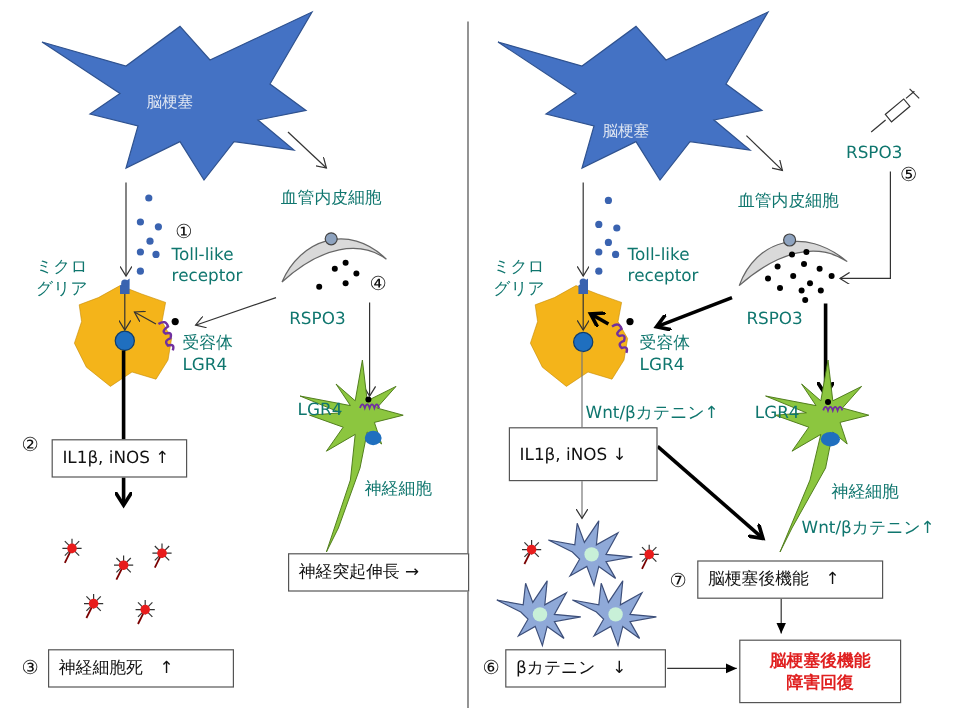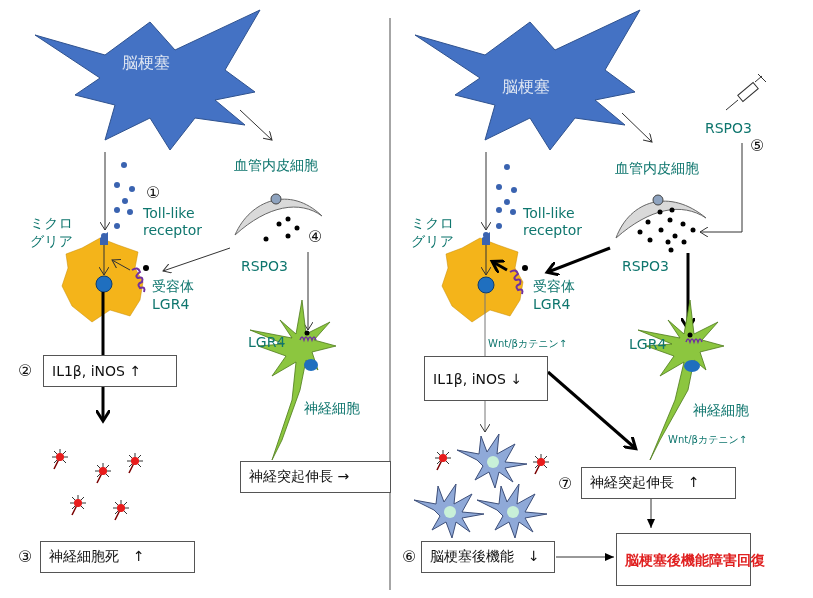--- a/index.html
+++ b/index.html
@@ -1,26 +1,26 @@
 <!DOCTYPE html>
 <html><head>
 <meta charset="utf-8">
 <style>
   html, body { margin:0; padding:0; background:#ffffff; }
   body { width:813px; height:598px; position:relative; overflow:hidden;
          font-family:"DejaVu Sans", "Liberation Sans", sans-serif; color:#111; }
   svg#diagram { position:absolute; left:0; top:0; }
   .lbl { position:absolute; white-space:nowrap; font-size:14px; line-height:16px; color:#0f766e; }
-  .lbl-sm { font-size:10px; }
+  .lbl-sm { font-size:14px; }
   .box { position:absolute; border:1px solid #555; background:#fff; font-size:14px;
          display:flex; align-items:center; padding:0 8px; box-sizing:border-box; white-space:nowrap; }
-  .box-red { color:#e02020; font-weight:bold; flex-direction:row; 
+  .box-red { color:#e02020; font-weight:bold; flex-direction:column; justify-content:center;
              text-align:center; line-height:18px; font-size:14px; }
   .num { position:absolute; font-size:16px; line-height:16px; }
-  .infarct-lbl { position:absolute; color:#dfe6f2; font-size:16px; }
+  .infarct-lbl { position:absolute; color:#dfe6f2; font-size:13px;margin-top:23px; }
 </style>
 </head>
 <body>
 
 <svg id="diagram" width="813" height="598" viewBox="0 0 813 598">
   <defs>
     <marker id="open" markerWidth="10" markerHeight="10" refX="8" refY="5" orient="auto" markerUnits="userSpaceOnUse">
       <path d="M0,0 L8,5 L0,10" fill="none" stroke="#333" stroke-width="1"></path>
     </marker>
     <marker id="solid" markerWidth="14" markerHeight="14" refX="10" refY="7" orient="auto" markerUnits="userSpaceOnUse">
@@ -163,21 +163,21 @@
 <div class="lbl" style="left:143px;top:222px">receptor</div>
 <div class="lbl" style="left:30px;top:215px">ミクロ</div>
 <div class="lbl" style="left:30px;top:233px">グリア</div>
 <div class="num" style="left:308px;top:229px">④</div>
 <div class="lbl" style="left:241px;top:258px">RSPO3</div>
 <div class="lbl" style="left:152px;top:278px">受容体</div>
 <div class="lbl" style="left:152px;top:296px">LGR4</div>
 <div class="lbl" style="left:248px;top:334px">LGR4</div>
 <div class="lbl" style="left:304px;top:400px">神経細胞</div>
 <div class="num" style="left:18px;top:363px">②</div>
-<div class="box" style="left:43px;top:355px;width:134px;height:32px">IL1β, iNOS ↑</div>
+<div class="box" style="left:43px;top:366px;width:113px;height:32px">IL1β, iNOS ↑</div>
 <div class="box" style="left:240px;top:461px;width:151px;height:32px">神経突起伸長 →</div>
 <div class="num" style="left:18px;top:549px">③</div>
 <div class="box" style="left:40px;top:541px;width:155px;height:32px">神経細胞死　↑</div>
 
 <div class="infarct-lbl" style="left:502px;top:77px">脳梗塞</div>
 <div class="lbl" style="left:705px;top:120px">RSPO3</div>
 <div class="num" style="left:750px;top:138px">⑤</div>
 <div class="lbl" style="left:615px;top:160px">血管内皮細胞</div>
 <div class="lbl" style="left:523px;top:205px">Toll-like</div>
 <div class="lbl" style="left:523px;top:222px">receptor</div>
@@ -185,19 +185,19 @@
 <div class="lbl" style="left:411px;top:233px">グリア</div>
 <div class="lbl" style="left:622px;top:258px">RSPO3</div>
 <div class="lbl" style="left:533px;top:278px">受容体</div>
 <div class="lbl" style="left:533px;top:296px">LGR4</div>
 <div class="lbl lbl-sm" style="left:488px;top:336px">Wnt/βカテニン↑</div>
 <div class="lbl" style="left:629px;top:336px">LGR4</div>
 <div class="lbl" style="left:693px;top:402px">神経細胞</div>
 <div class="lbl lbl-sm" style="left:668px;top:432px">Wnt/βカテニン↑</div>
 <div class="box" style="left:424px;top:356px;width:124px;height:45px">IL1β, iNOS ↓</div>
 <div class="num" style="left:558px;top:476px">⑦</div>
-<div class="box" style="left:581px;top:467px;width:155px;height:32px">神経突起伸長　↑</div>
+<div class="box" style="left:581px;top:467px;width:155px;height:32px">脳梗塞後機能　↑</div>
 <div class="num" style="left:402px;top:549px">⑥</div>
-<div class="box" style="left:421px;top:541px;width:134px;height:32px">脳梗塞後機能　↓</div>
+<div class="box" style="left:421px;top:541px;width:134px;height:32px">βカテニン　↓</div>
 <div class="box box-red" style="left:616px;top:533px;width:135px;height:53px">
   <span>脳梗塞後機能</span>
   <span>障害回復</span>
 </div>
 
 </body></html>

